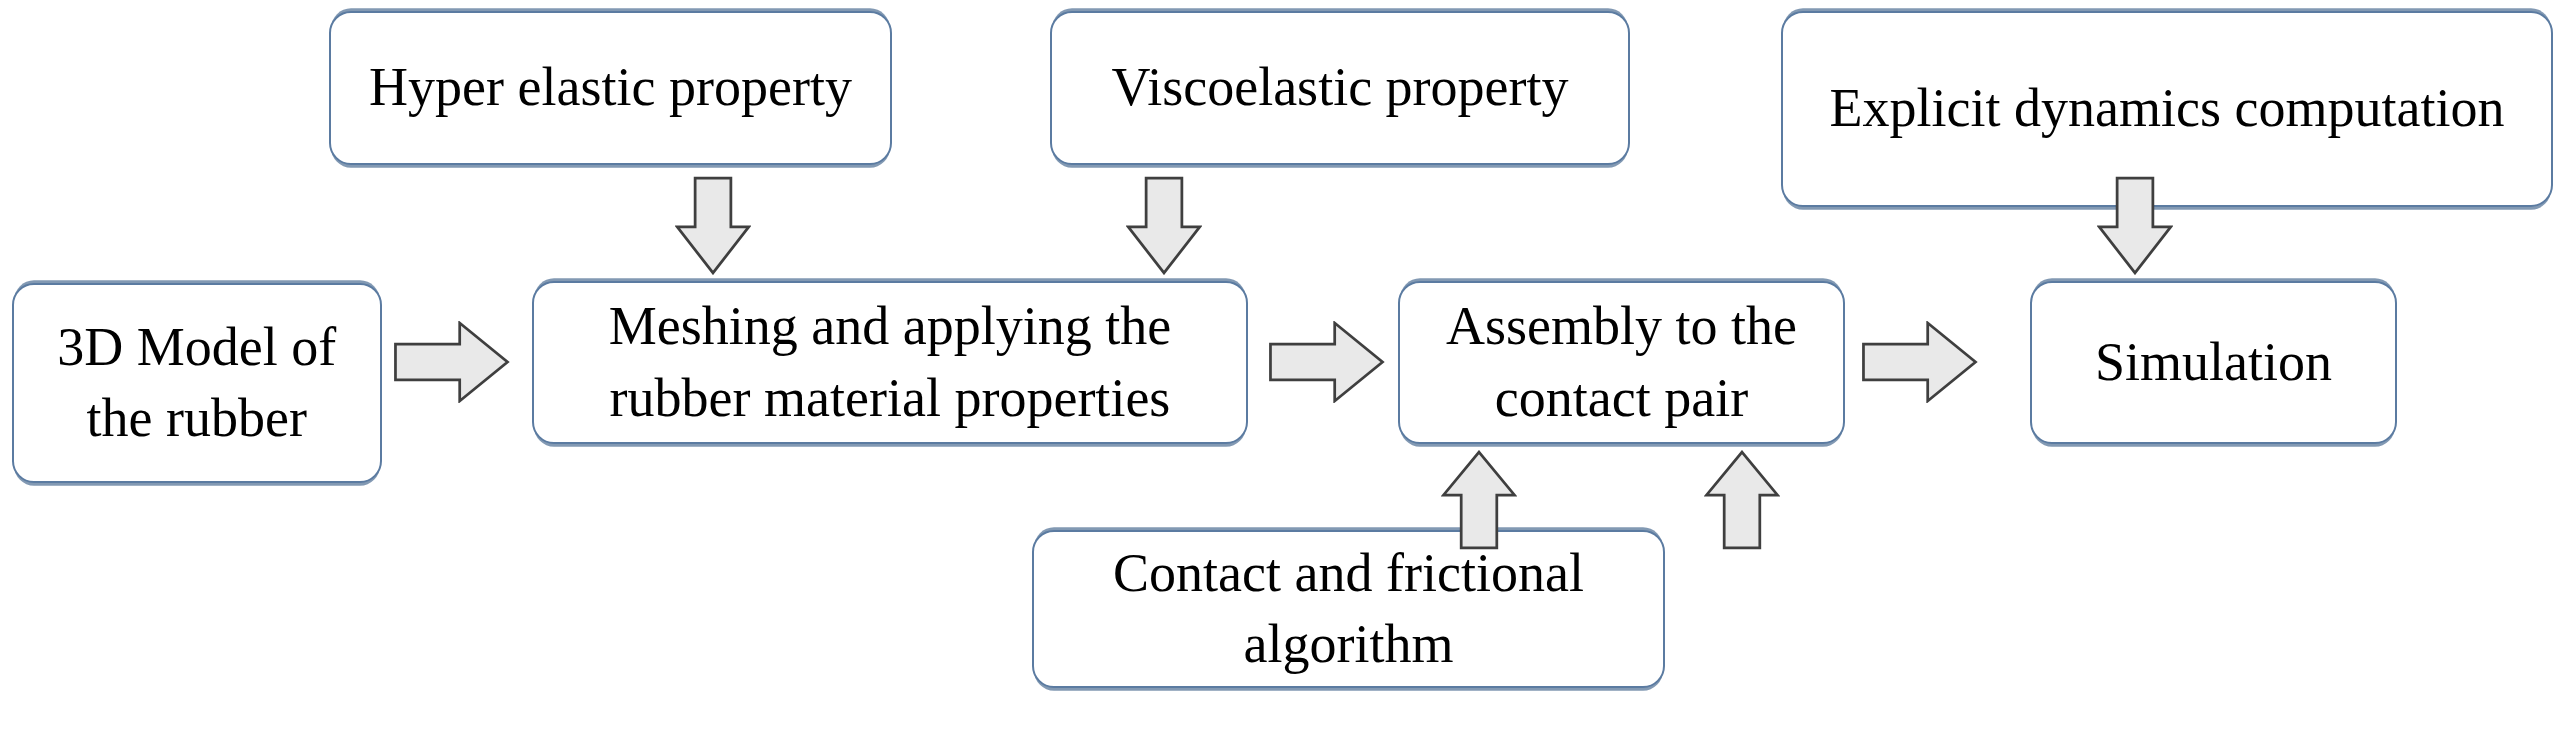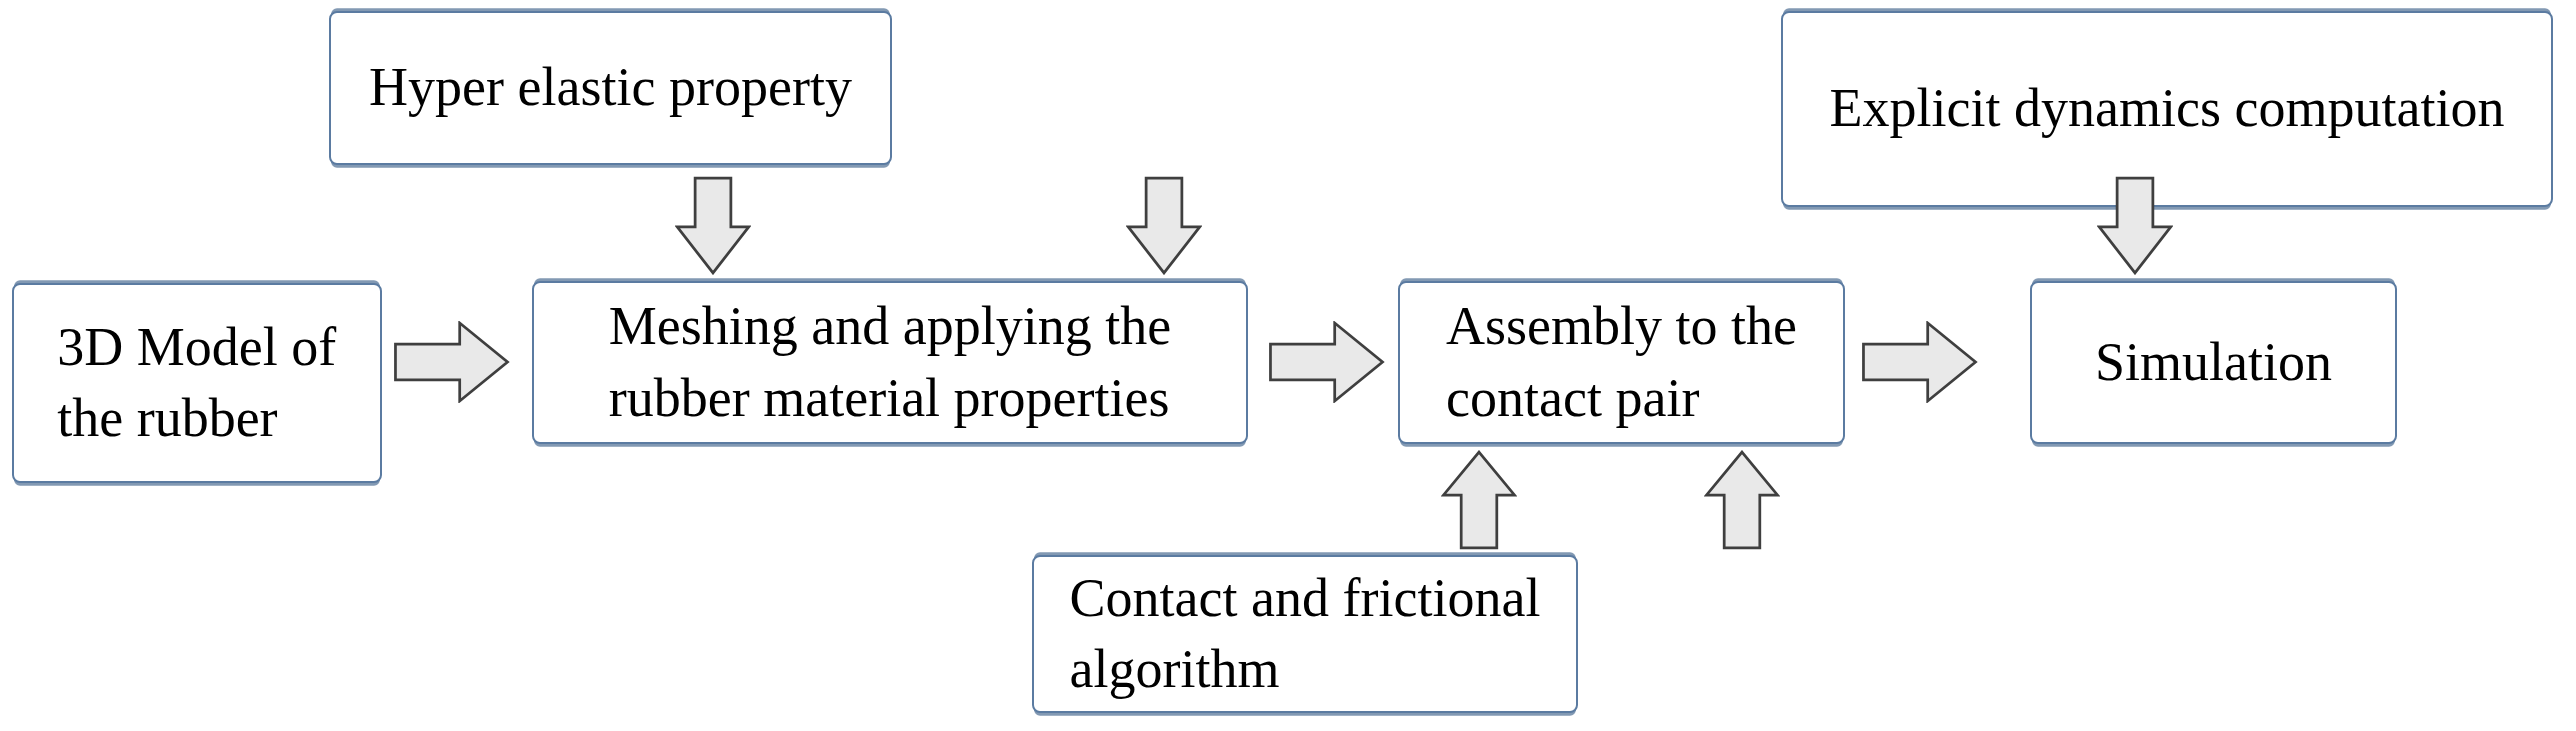--- a/index.html
+++ b/index.html
@@ -10,42 +10,42 @@
     background: #ffffff;
     font-family: "Liberation Serif", serif;
     overflow: hidden;
   }
   .node {
     position: absolute;
     box-sizing: border-box;
     display: flex;
     align-items: center;
     justify-content: center;
-    text-align: left;
+    text-align: center;
     background: #ffffff;
     border: 2.1px solid #5b7ba1;
-    border-radius: 8px;
+    border-radius: 22px;
     box-shadow: 0 -4.8px 0 -2.1px #8299b3, 0 4.8px 0 -2.1px #8299b3;
     color: #000000;
     font-size: 54px;
     line-height: 1.32;
   }
   .node-label { white-space: pre-line; }
 
   
   .n-hyper      { left: 329px;  top: 11px;  width: 563px;  height: 154px; }
   .n-visco      { left: 1050px; top: 11px;  width: 580px;  height: 154px; }
   .n-explicit   { left: 1781px; top: 11px;  width: 772px; height: 196px; }
   
   .n-model3d    { left: 11.7px;   top: 283px; width: 370px;  height: 200px; }
   .n-meshing    { left: 532px;  top: 281px; width: 716px; height: 163px; }
   .n-assembly   { left: 1398px; top: 281px; width: 447px;  height: 163px; }
   .n-simulation { left: 2001px; top: 281px; width: 367px;  height: 163px; margin-left: 29px; }
   
-  .n-contact    { left: 1032px; top: 555px; width: 546px;  height: 158px; }
+  .n-contact    { left: 1032px; top: 530px; width: 633px;  height: 158px; }
   .n-boundary   { left: 1701px; top: 556px; width: 509px;  height: 158px; }
 
   .arrow { position: absolute; }
   .arrow polygon {
     fill: #e9e9e9;
     stroke: #3f3f3f;
     stroke-width: 4;
     stroke-linejoin: miter;
   }
   .a-down1  { left: 675px;  top: 176px; }
@@ -57,20 +57,23 @@
   .a-up1    { left: 1441px; top: 450px; }
   .a-up2    { left: 1704px; top: 450px; }
 </style>
 </head>
 <body>
 
 <div class="canvas">
 
   <div class="node n-hyper">
     <span class="node-label">Hyper elastic property</span>
+  </div>
+  <div class="node n-visco">
+    <span class="node-label">Viscoelastic property</span>
   </div>
   <div class="node n-explicit">
     <span class="node-label">Explicit dynamics computation</span>
   </div>
 
   <div class="node n-model3d">
     <span class="node-label">3D Model of
 the rubber</span>
   </div>
   <div class="node n-assembly">

